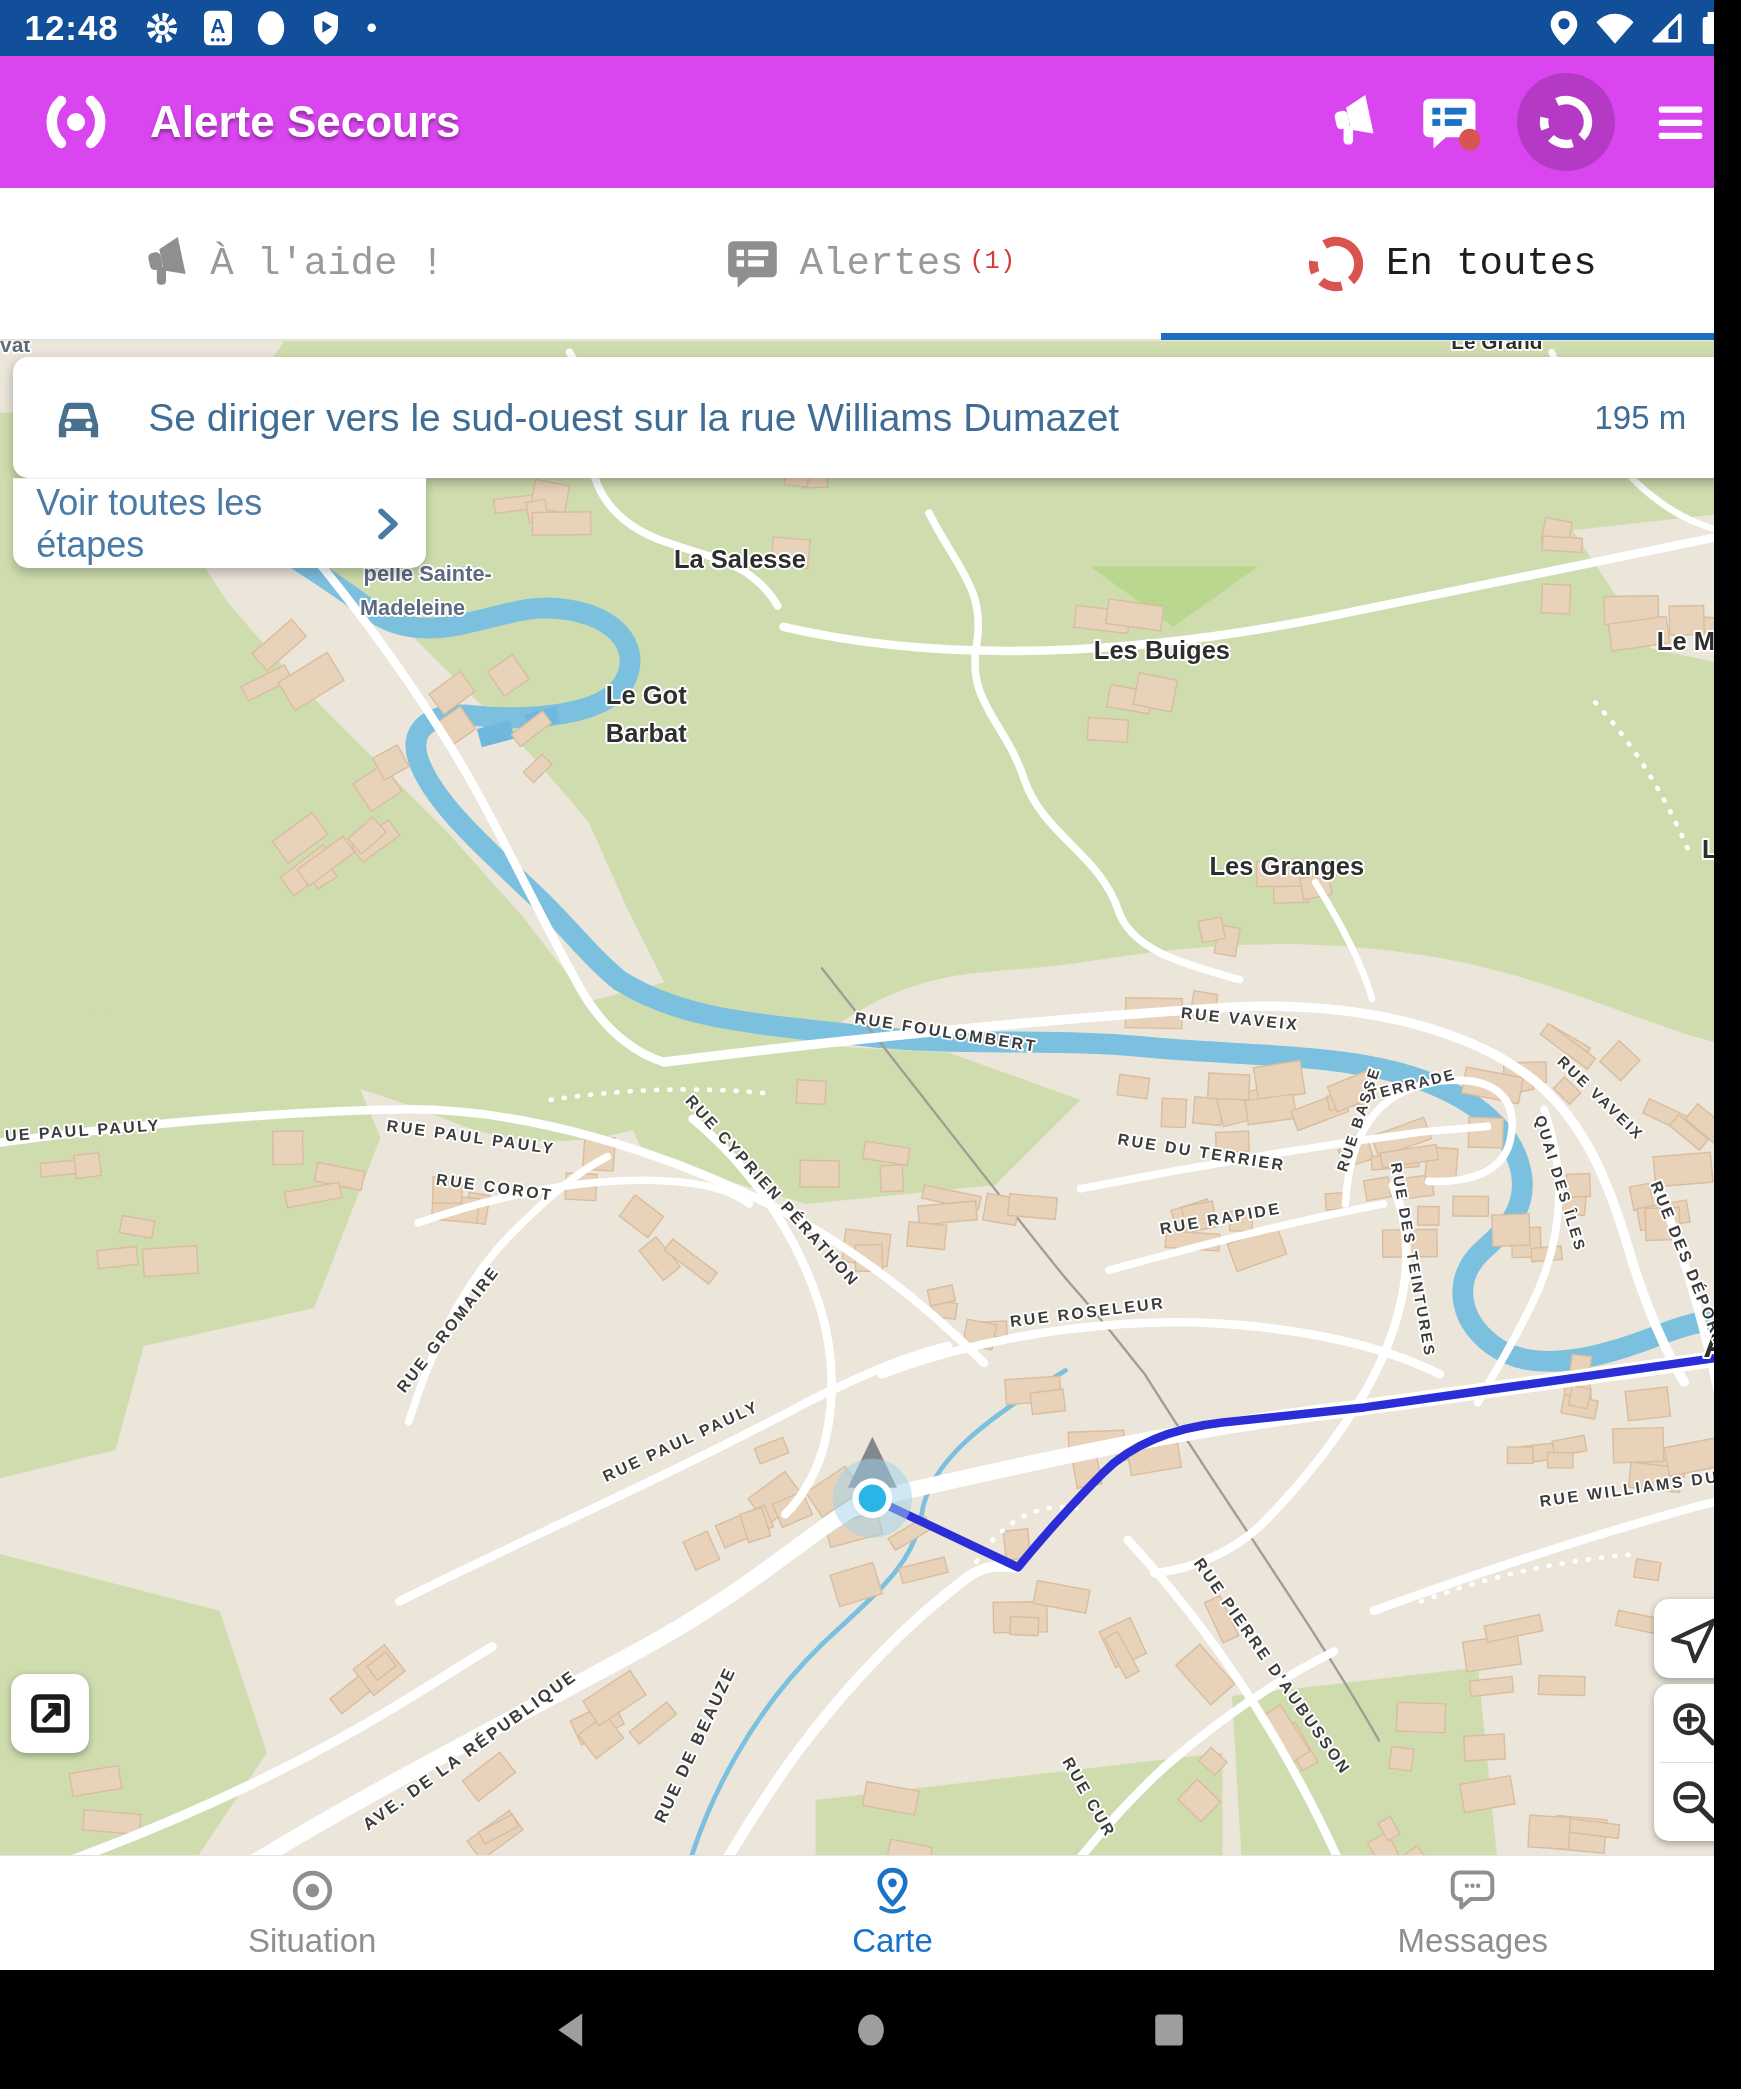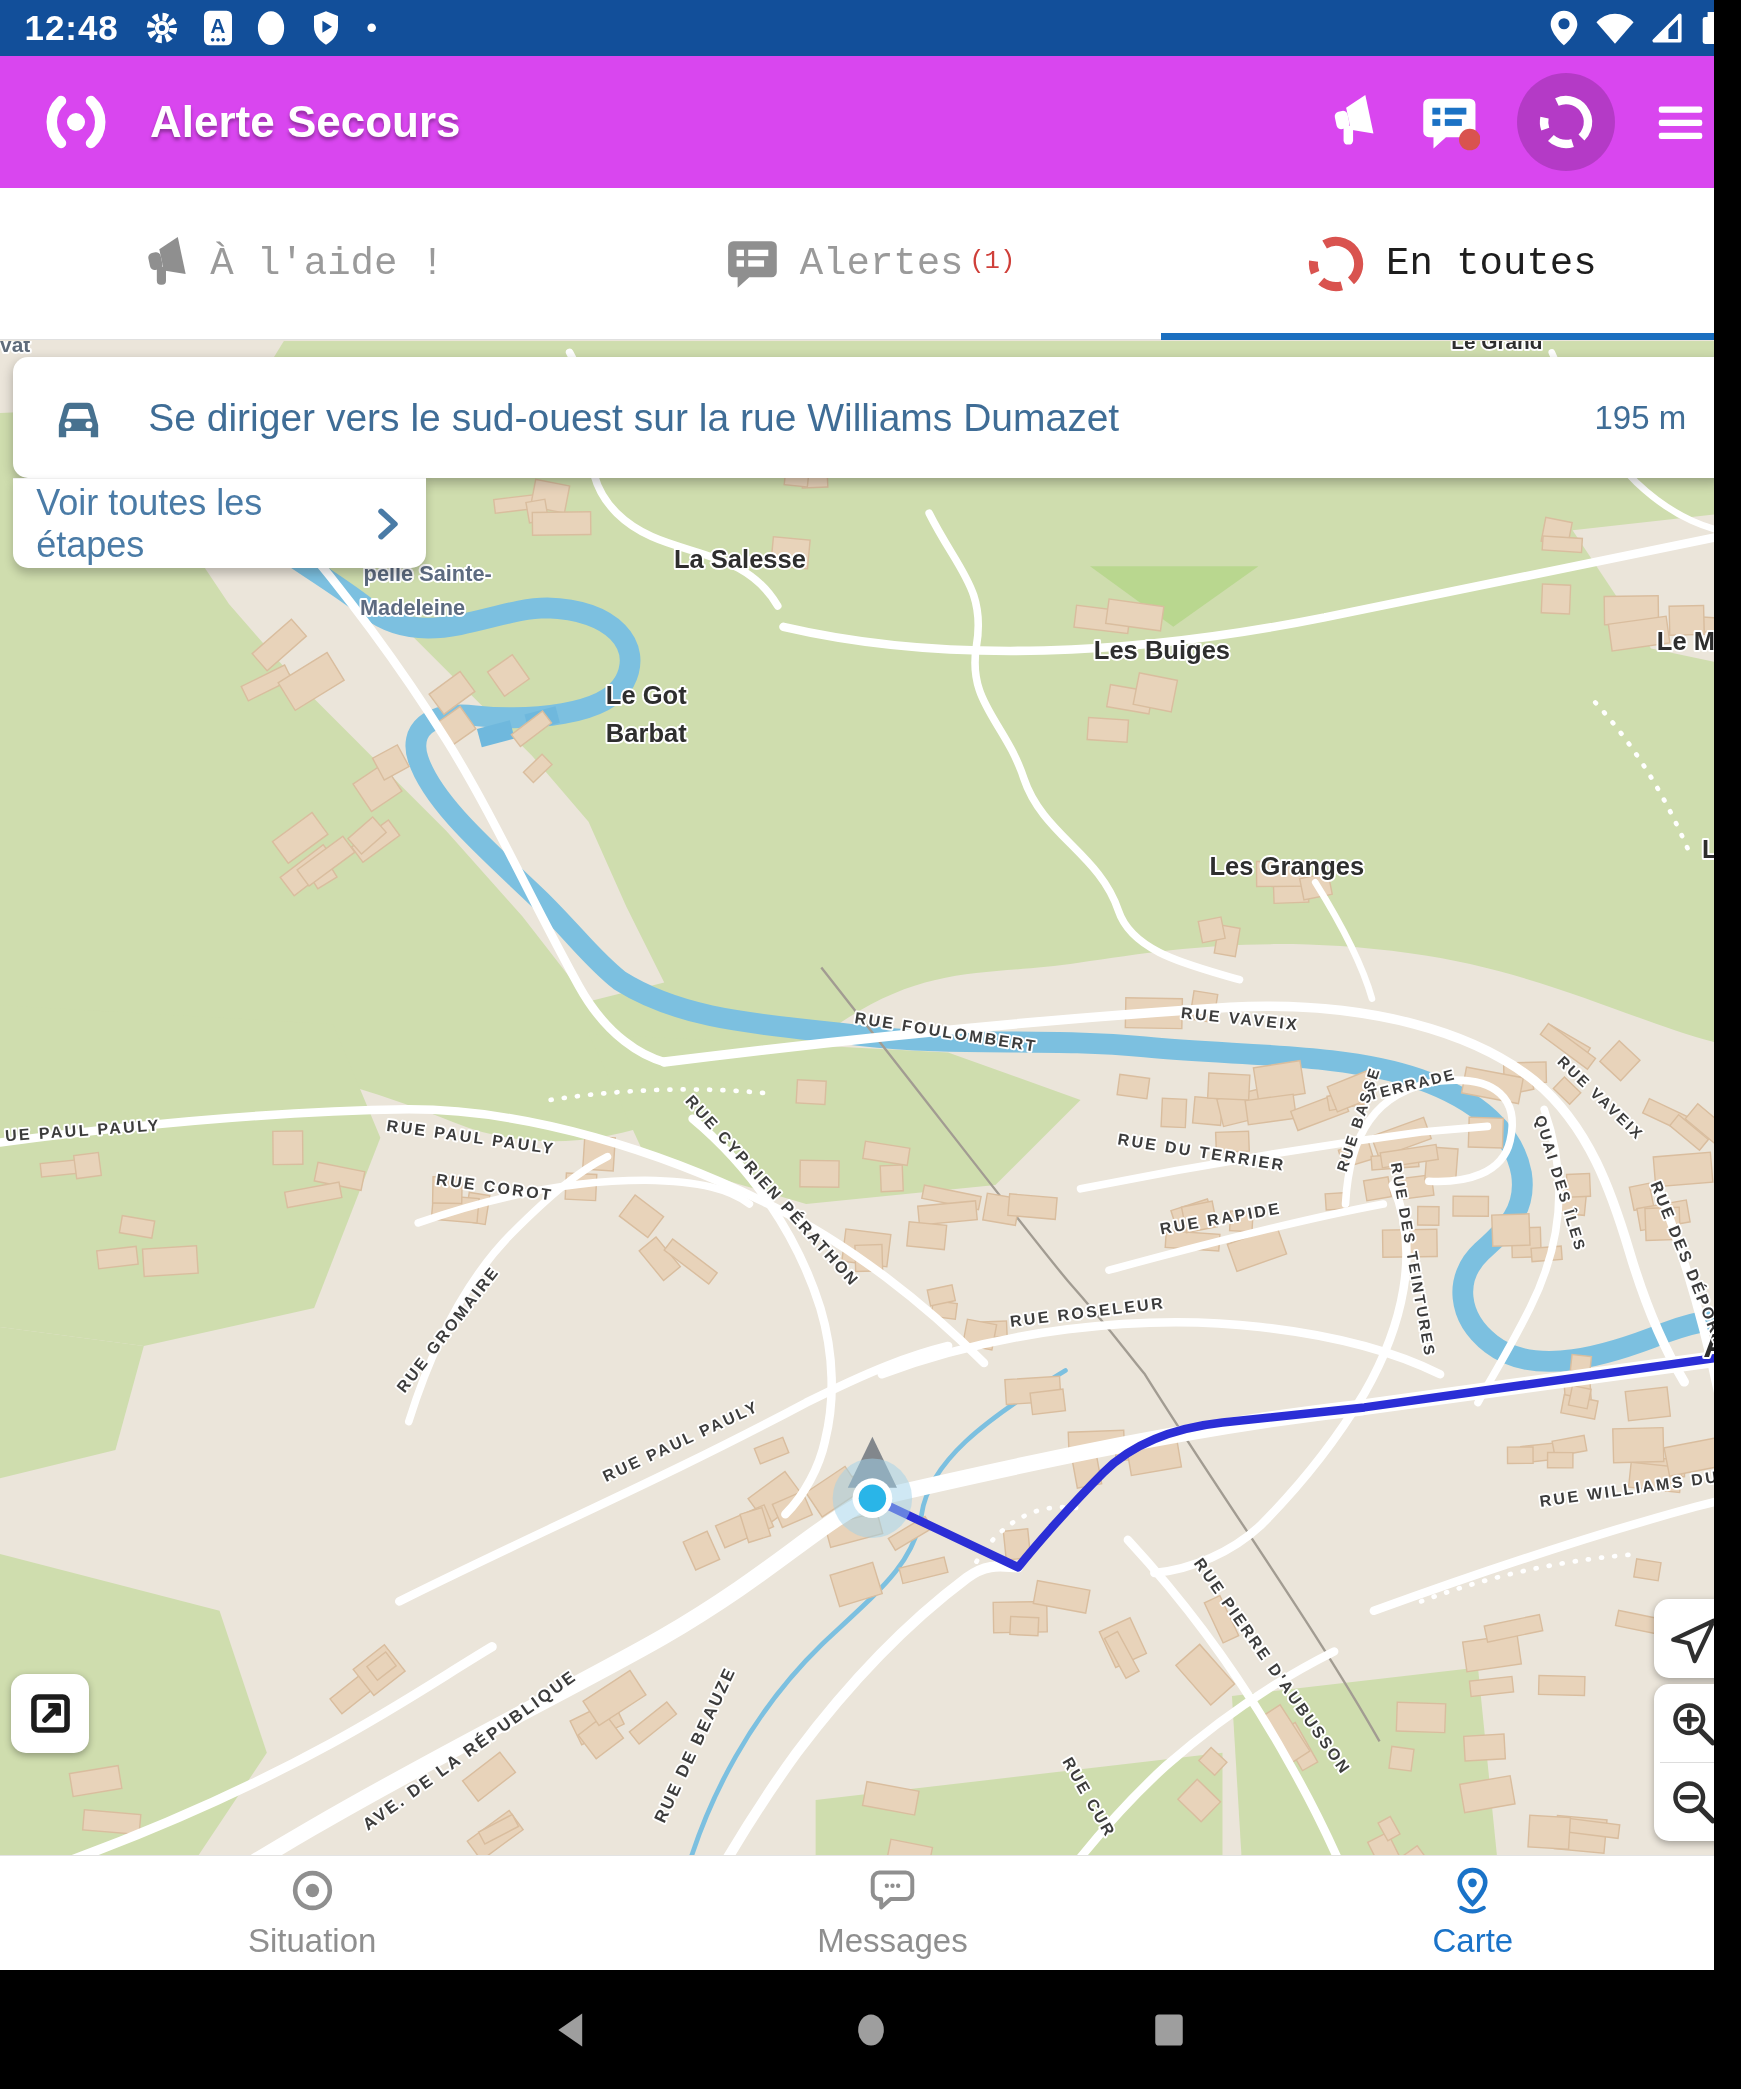--- a/index.html
+++ b/index.html
@@ -581,36 +581,36 @@
   </div>
 
   <div class="bottom-nav">
     <div class="bn-item">
       <svg width="49" height="49" viewBox="0 0 48 48">
         <circle cx="24" cy="24" r="17" fill="none" stroke="#8f8f8f" stroke-width="4.5"></circle>
         <circle cx="24" cy="24" r="6.5" fill="#8f8f8f"></circle>
       </svg>
       <span class="bn-label">Situation</span>
     </div>
+    <div class="bn-item active">
+      <svg width="49" height="49" viewBox="0 0 48 48">
+        <path d="M24 4 c-7.2 0 -12.5 5.2 -12.5 12.2 c0 8.8 12.5 20.8 12.5 20.8 s12.5 -12 12.5 -20.8 C36.5 9.2 31.2 4 24 4 z" fill="none" stroke="#1a73c8" stroke-width="4.5"></path>
+        <circle cx="24" cy="16.5" r="4.2" fill="#1a73c8"></circle>
+        <path d="M13 41 q11 7 22 0" fill="none" stroke="#1a73c8" stroke-width="4" stroke-linecap="round"></path>
+      </svg>
+      <span class="bn-label">Carte</span>
+    </div>
     <div class="bn-item">
       <svg width="49" height="49" viewBox="0 0 52 52">
         <path d="M12 7 h28 a7 7 0 0 1 7 7 v14 a7 7 0 0 1 -7 7 H24 l-10 9 v-9 h-2 a7 7 0 0 1 -7 -7 V14 a7 7 0 0 1 7 -7 Z" fill="none" stroke="#8f8f8f" stroke-width="4.2" stroke-linejoin="round"></path>
         <circle cx="20" cy="21" r="2.3" fill="#8f8f8f"></circle>
           <circle cx="26" cy="21" r="2.3" fill="#8f8f8f"></circle>
           <circle cx="32" cy="21" r="2.3" fill="#8f8f8f"></circle>
       </svg>
       <span class="bn-label">Messages</span>
-    </div>
-    <div class="bn-item active">
-      <svg width="49" height="49" viewBox="0 0 48 48">
-        <path d="M24 4 c-7.2 0 -12.5 5.2 -12.5 12.2 c0 8.8 12.5 20.8 12.5 20.8 s12.5 -12 12.5 -20.8 C36.5 9.2 31.2 4 24 4 z" fill="none" stroke="#1a73c8" stroke-width="4.5"></path>
-        <circle cx="24" cy="16.5" r="4.2" fill="#1a73c8"></circle>
-        <path d="M13 41 q11 7 22 0" fill="none" stroke="#1a73c8" stroke-width="4" stroke-linecap="round"></path>
-      </svg>
-      <span class="bn-label">Carte</span>
     </div>
   </div>
 
   <div class="android-nav">
     <svg width="44" height="44" viewBox="0 0 48 48">
       <polygon points="34,6 34,42 8,24" fill="#9e9e9e"></polygon>
     </svg>
     <svg width="44" height="44" viewBox="0 0 48 48">
       <ellipse cx="24" cy="24" rx="14" ry="17" fill="#9e9e9e"></ellipse>
     </svg>

